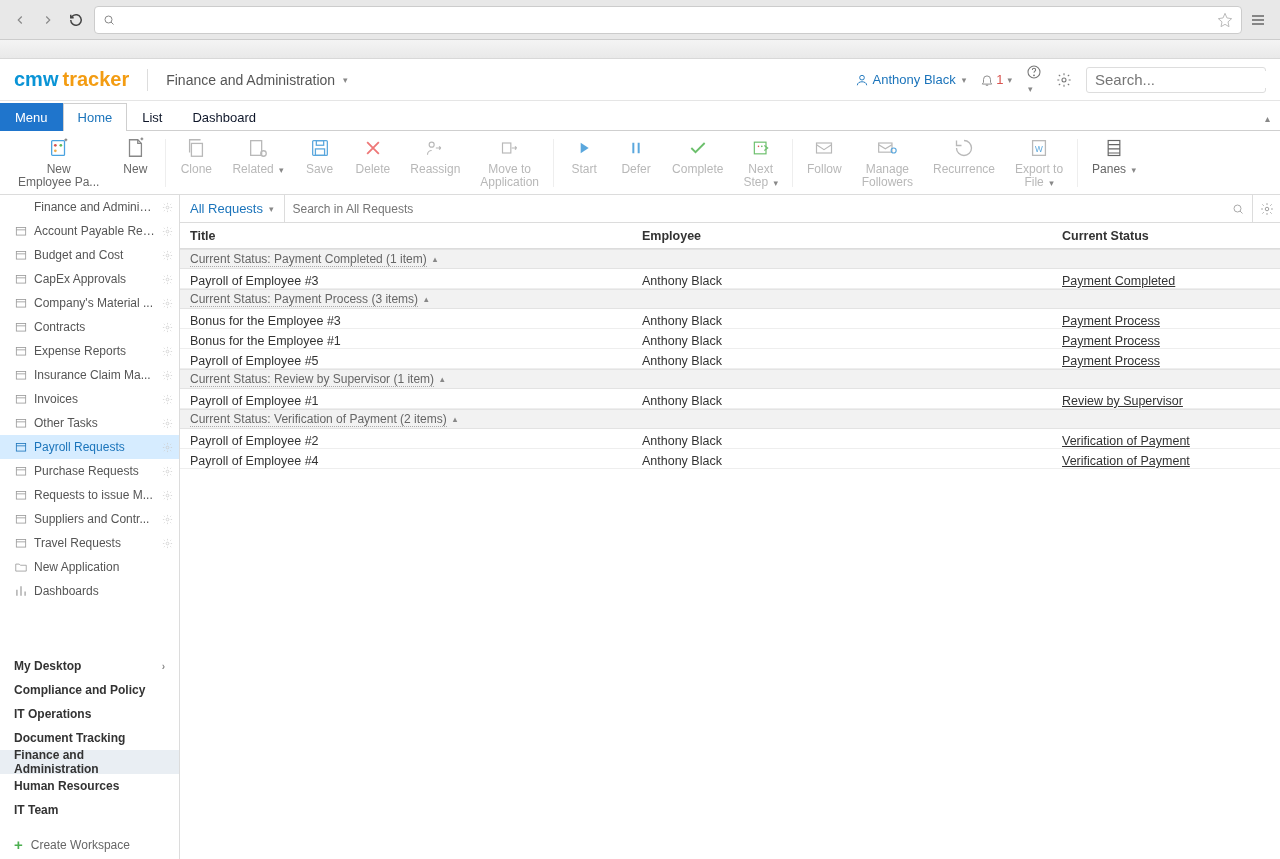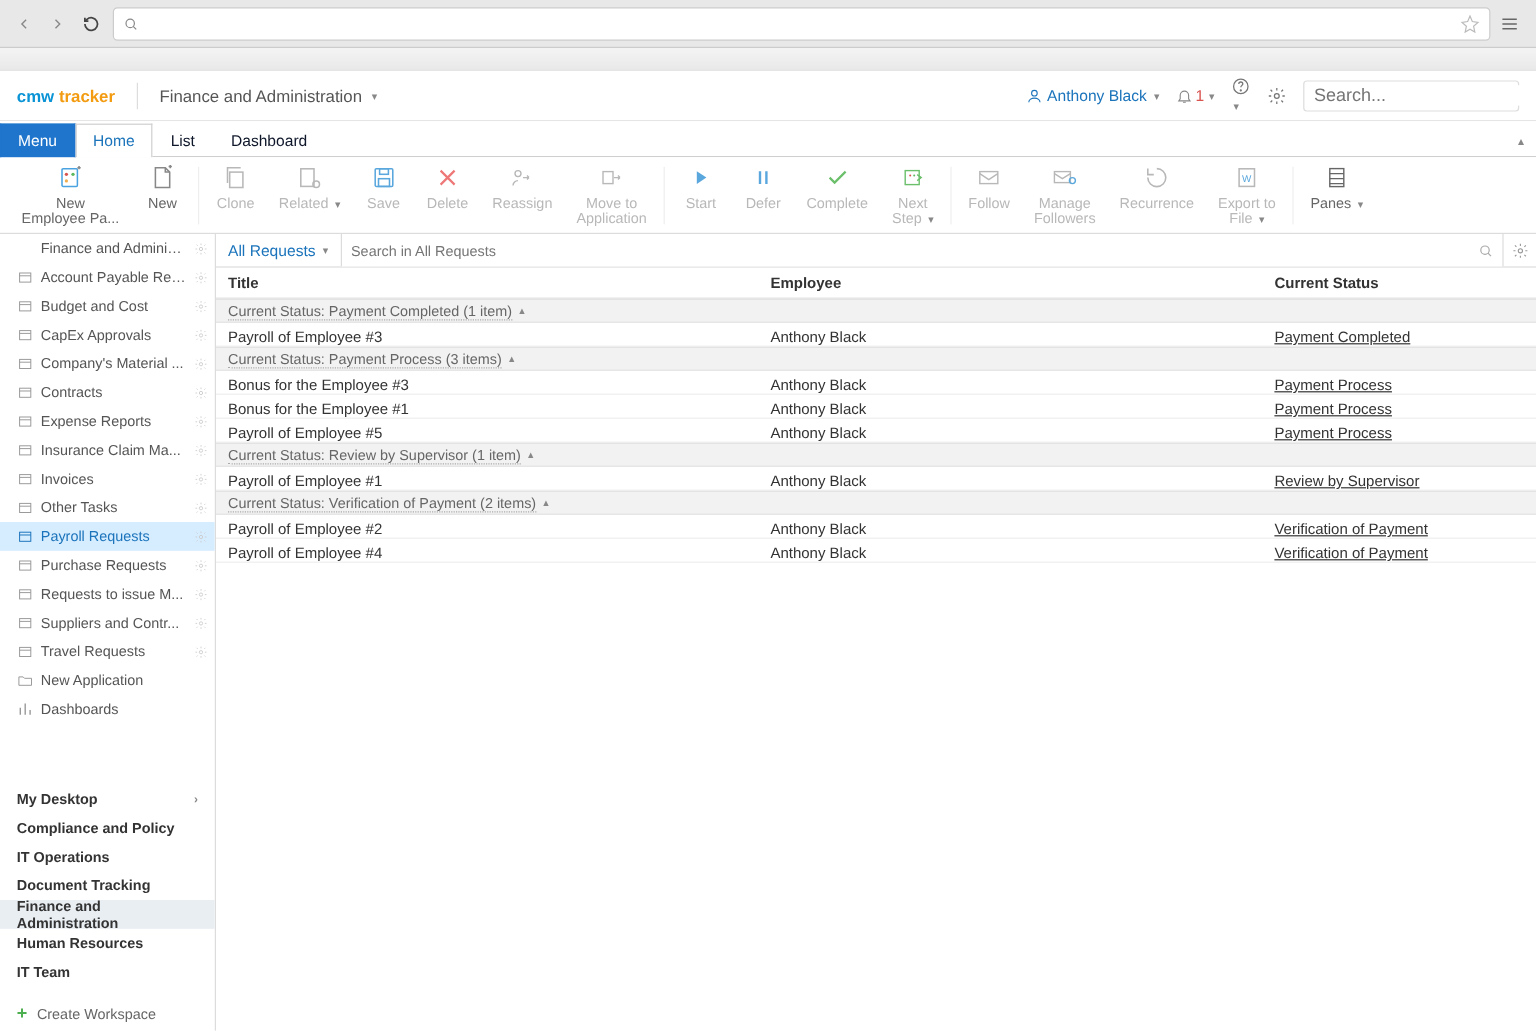--- a/index.html
+++ b/index.html
@@ -9,21 +9,21 @@
 .browser-chrome { height: 40px; background: #e8e8e8; border-bottom: 1px solid #ccc; display: flex; align-items: center; padding: 0 10px; gap: 8px; }
 .browser-chrome .nav-btn { width: 20px; height: 20px; display: flex; align-items: center; justify-content: center; color: #888; cursor: default; }
 .browser-chrome .nav-btn.active { color: #444; }
 .addr-bar { flex: 1; height: 28px; background: #fff; border: 1px solid #ccc; border-radius: 4px; display: flex; align-items: center; padding: 0 8px; color: #888; }
 .addr-star { color: #aaa; margin-left: auto; }
 .hamb { width: 20px; color: #666; text-align: center; }
 
 
 .app-area { background: linear-gradient(#f4f4f4,#e9e9e9); border-bottom:1px solid #d8d8d8; height:19px;}
 .app-header { height: 42px; display: flex; align-items: center; padding: 0 14px; gap: 12px; background:#fff; border-bottom:1px solid #e5e5e5;}
-.logo { display:flex; align-items:center; font-weight:600; font-size:14px;}
+.logo { display:flex; align-items:center; font-weight:600; font-size:20px;}
 .logo .cmw { color:#0a94d6; }
 .logo .tracker { color:#f39c12; margin-left:4px;}
 .divider-v { width:1px; height:22px; background:#ddd; margin:0 6px;}
 .breadcrumb-sel { color:#555; font-size:14px; display:flex; align-items:center; gap:6px;}
 .hdr-right { margin-left:auto; display:flex; align-items:center; gap:14px;}
 .user-chip { display:flex; align-items:center; gap:4px; color:#1b74bb; cursor:pointer;}
 .user-chip svg { color:#1b74bb;}
 .bell-wrap { display:flex; align-items:center; gap:2px; color:#666; cursor:pointer;}
 .bell-count { color:#d9534f;}
 .hdr-ico { color:#777; cursor:pointer;}

